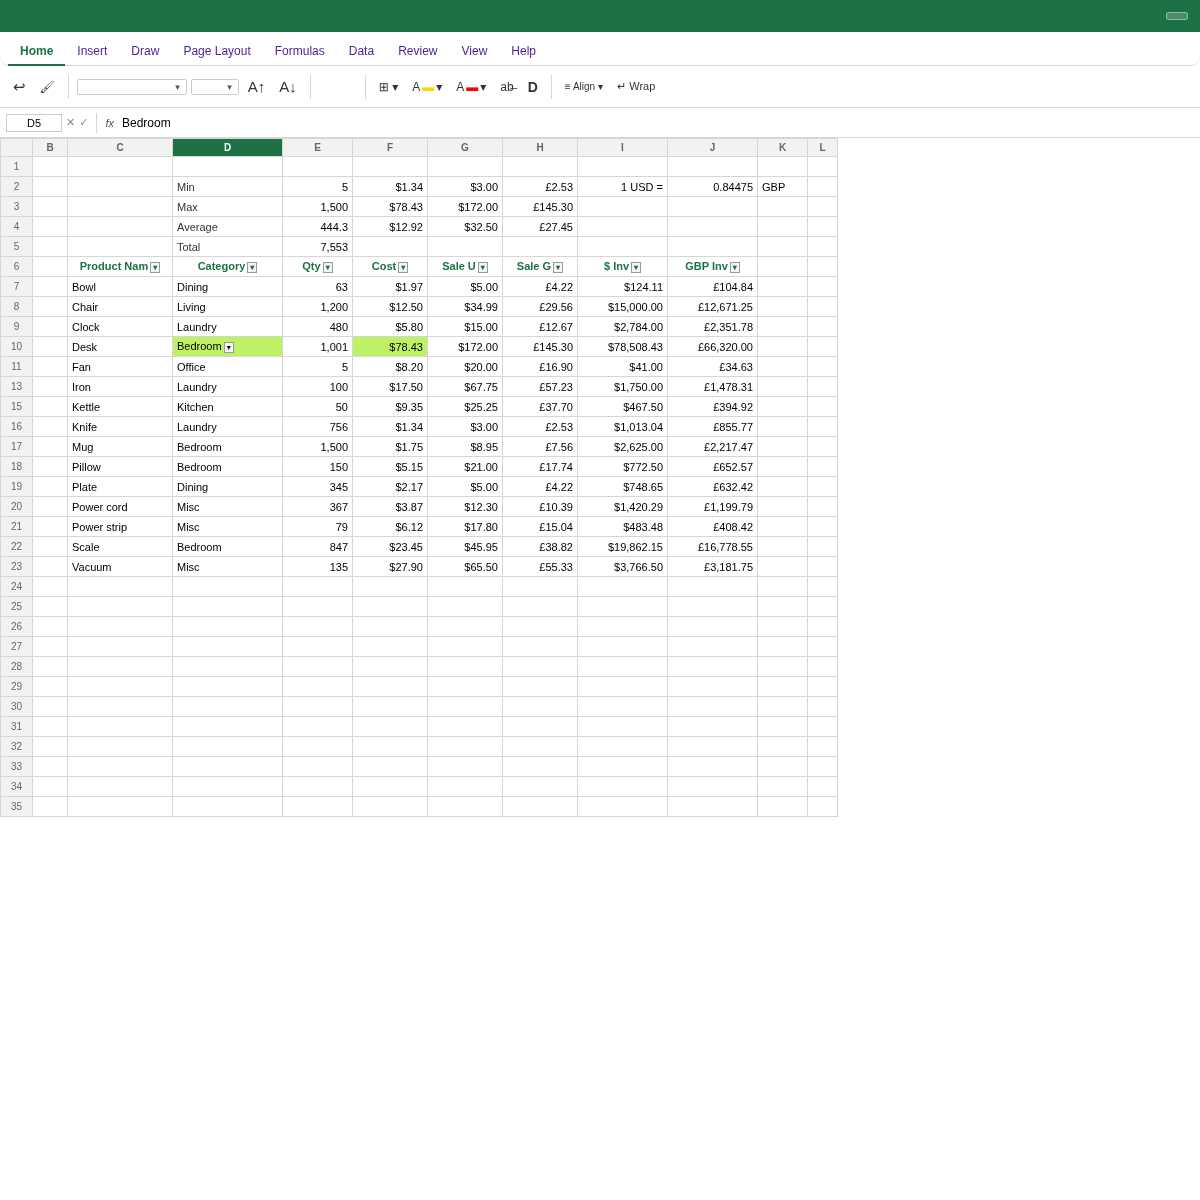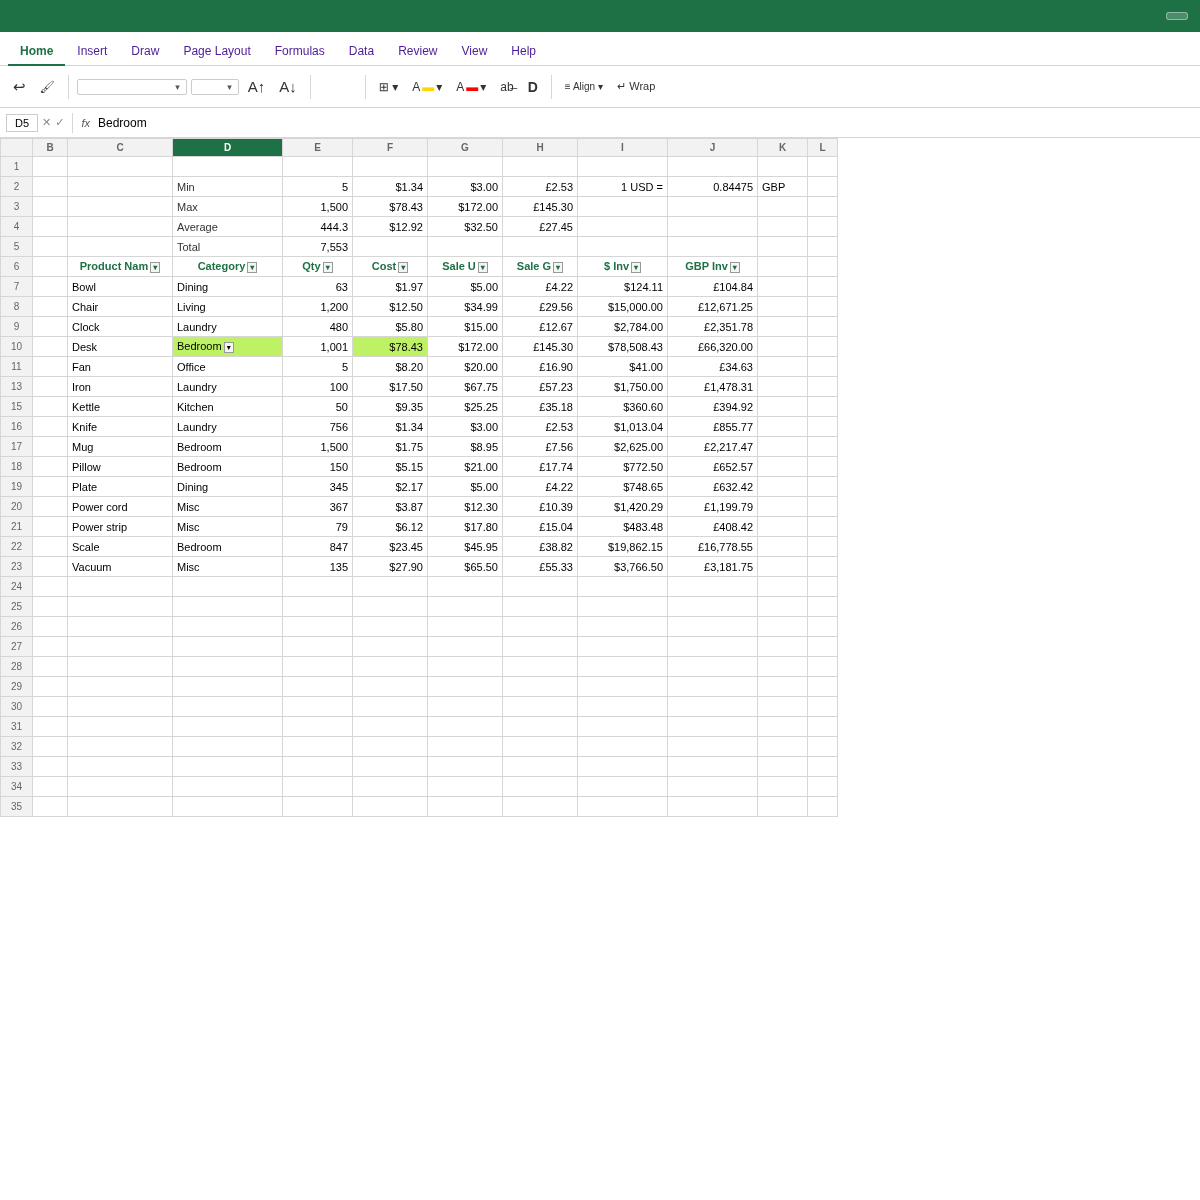--- a/index.html
+++ b/index.html
@@ -37,20 +37,21 @@
     }
 
     
     #ribbon-tabs {
       background: #fff;
       border-bottom: 1px solid #d6d6d6;
       display: flex;
       align-items: flex-end;
       padding: 0 8px;
       height: 34px;
+      border-radius: 9px;
     }
     .tab-item {
       padding: 6px 12px;
       cursor: pointer;
       font-size: 12px;
       color: #4c1d95;
       border-bottom: 2px solid transparent;
       margin-bottom: -1px;
     }
     .tab-item.active {
@@ -111,21 +112,21 @@
     #formula-bar {
       display: flex;
       align-items: center;
       border-bottom: 1px solid #d6d6d6;
       height: 30px;
       padding: 0 6px;
       gap: 4px;
       background: #fff;
     }
     #cell-ref {
-      width: 32px;
+      width: 56px;
       border: 1px solid #ccc;
       padding: 2px 4px;
       font-size: 11px;
       text-align: center;
     }
     #formula-bar .fx-sep { width: 1px; height: 20px; background: #d6d6d6; margin: 0 4px; }
     #formula-input {
       flex: 1;
       border: none;
       outline: none;
@@ -481,22 +482,22 @@
           <td class="cell"></td>
         </tr>
         <tr>
           <td class="row-header">15</td>
           <td class="cell"></td>
           <td class="cell">Kettle</td>
           <td class="cell">Kitchen</td>
           <td class="cell right">50</td>
           <td class="cell right">$9.35</td>
           <td class="cell right">$25.25</td>
-          <td class="cell right">£35.18</td>
-          <td class="cell right">$360.60</td>
+          <td class="cell right">£37.70</td>
+          <td class="cell right">$467.50</td>
           <td class="cell right">£394.92</td>
           <td class="cell"></td>
           <td class="cell"></td>
         </tr>
         <tr>
           <td class="row-header">16</td>
           <td class="cell"></td>
           <td class="cell">Knife</td>
           <td class="cell">Laundry</td>
           <td class="cell right">756</td>

